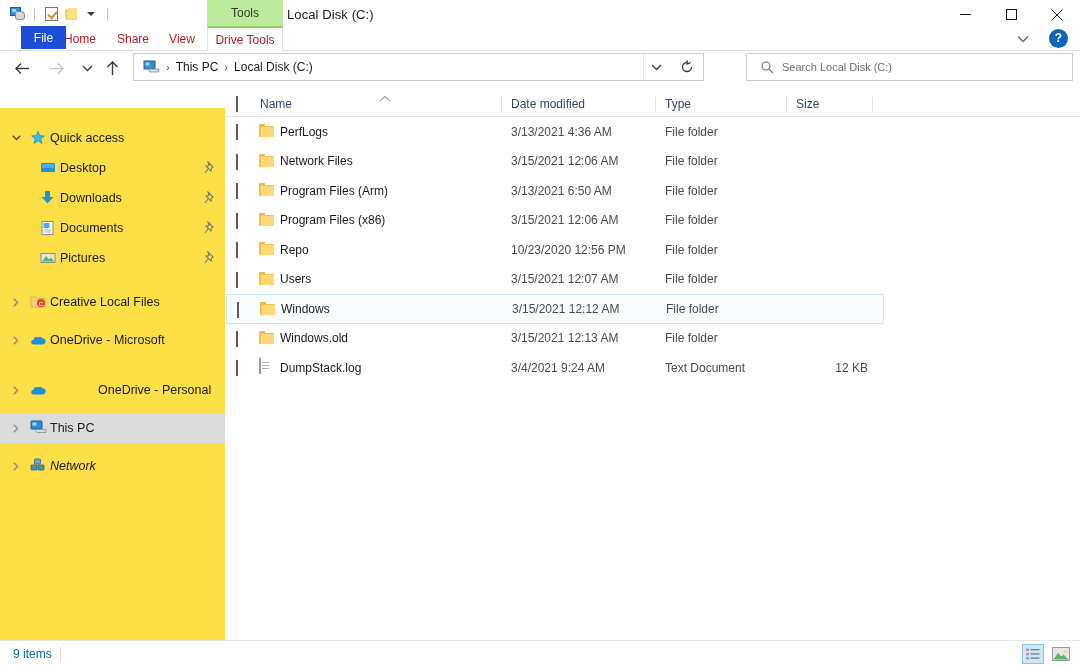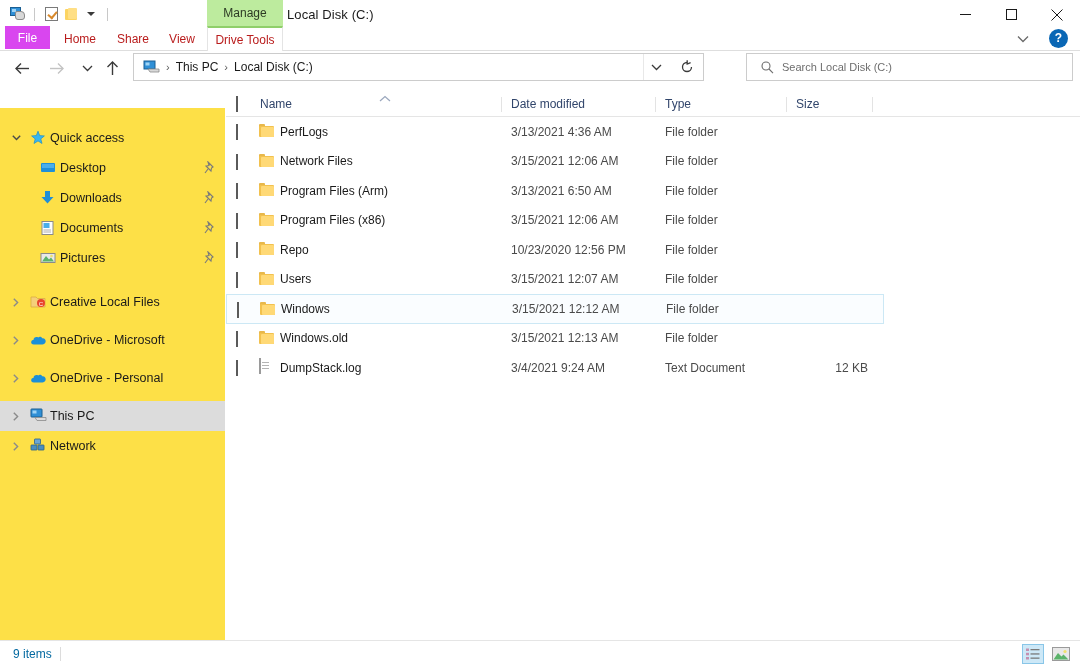--- a/index.html
+++ b/index.html
@@ -44,21 +44,21 @@
 
   
   .winbtns { position:absolute; right:0; top:0; display:flex; }
   .winbtn { width:46px; height:29px; display:flex; align-items:center; justify-content:center; }
   .winbtn svg { display:block; }
 
   
   .tabstrip { position:relative; height:25px; border-bottom:1px solid #dedede; }
   .tab { position:absolute; top:0; height:25px; display:flex; align-items:center; justify-content:center;
          font-size:12px; color:#b91c1c; }
-  .tab-file { left:5px; width:45px; background:#d946ef; color:#fff; height:23px; }
+  .tab-file { left:21px; width:45px; background:#1d4ed8; color:#fff; height:23px; }
   .tab-home { left:58px; width:44px; }
   .tab-share { left:110px; width:46px; }
   .tab-view { left:163px; width:38px; }
   .tab-drive { left:207px; width:76px; border-top:2px solid #8fcf6a; background:#fff;
                border-left:1px solid #e4e4e4; border-right:1px solid #e4e4e4; }
   .ribbon-chevron { position:absolute; right:48px; top:5px; width:18px; height:16px; display:flex; align-items:center; justify-content:center; }
   .help-btn { position:absolute; right:12px; top:3px; width:19px; height:19px; border-radius:50%; background:#0a67b5;
               color:#fff; font-size:12px; line-height:19px; text-align:center; font-weight:bold; }
 
   
@@ -149,21 +149,21 @@
             <div class="f"></div>
           </div>
       </div>
       <div class="qat-btn">
         <div class="ico-caret-dn"></div>
       </div>
       <div class="sep"></div>
     </div>
 
     <div class="ctx-group">
-      <span>Manage</span>
+      <span>Tools</span>
     </div>
 
     <div class="doc-title">Local Disk (C:)</div>
 
     <div class="winbtns">
       <div class="winbtn">
         <svg width="11" height="11">
             <line x1="0" y1="5.5" x2="11" y2="5.5" stroke="#1a1a1a" stroke-width="1"></line>
           </svg>
       </div>
@@ -367,21 +367,21 @@
             </svg>
         </span>
         <span class="nav-ico">
           <svg width="17" height="16" viewBox="0 0 17 16">
               <path d="M4 12.5 C1.6 12.5 0.6 10.6 1.4 9.2 C1.9 8.3 3 8 3.5 8.1 C3.4 5.6 6.2 4.2 8.2 5.5 C9.2 4.2 11.6 4.4 12.2 6.2 C14.6 5.9 16.2 8 15.6 10 C15.2 11.6 13.8 12.5 12.4 12.5 Z" fill="#1b8fd8"></path>
             </svg>
         </span>
         <span class="nav-lbl">OneDrive - Microsoft</span>
       </div>
 
-      <div class="nav-item lvl0" style="margin-top:8px;">
+      <div class="nav-item lvl0" style="margin-top:20px;padding-left:48px;">
         <span class="nav-exp">
           <svg width="6" height="9">
               <polyline points="0.8,0.8 4.6,4.5 0.8,8.2" fill="none" stroke="#8a8a8a" stroke-width="1.4"></polyline>
             </svg>
         </span>
         <span class="nav-ico">
           <svg width="17" height="16" viewBox="0 0 17 16">
               <path d="M4 12.5 C1.6 12.5 0.6 10.6 1.4 9.2 C1.9 8.3 3 8 3.5 8.1 C3.4 5.6 6.2 4.2 8.2 5.5 C9.2 4.2 11.6 4.4 12.2 6.2 C14.6 5.9 16.2 8 15.6 10 C15.2 11.6 13.8 12.5 12.4 12.5 Z" fill="#1b8fd8"></path>
             </svg>
         </span>
@@ -397,21 +397,21 @@
         <span class="nav-ico">
           <svg width="17" height="14">
               <rect x="1" y="1" width="11" height="8" rx="0.5" fill="#2f8fd6" stroke="#1b5f93" stroke-width="1"></rect>
               <rect x="2.5" y="2.5" width="4" height="3" fill="#9fd4f5"></rect>
               <path d="M5 9.5 L16 9.5 L16 12.5 L7 12.5 Z" fill="#dcdcdc" stroke="#8a8a8a" stroke-width="0.8"></path>
             </svg>
         </span>
         <span class="nav-lbl">This PC</span>
       </div>
 
-      <div class="nav-item lvl0" style="margin-top:0;">
+      <div class="nav-item lvl0" style="margin-top:8px;font-style:italic;">
         <span class="nav-exp">
           <svg width="6" height="9">
               <polyline points="0.8,0.8 4.6,4.5 0.8,8.2" fill="none" stroke="#8a8a8a" stroke-width="1.4"></polyline>
             </svg>
         </span>
         <span class="nav-ico">
           <svg width="16" height="14">
               <rect x="1" y="7" width="6" height="5" rx="0.5" fill="#4a8fc0" stroke="#2c5f85" stroke-width="0.8"></rect>
               <rect x="8" y="7" width="6" height="5" rx="0.5" fill="#4a8fc0" stroke="#2c5f85" stroke-width="0.8"></rect>
               <rect x="4.5" y="1" width="6" height="5" rx="0.5" fill="#6ba7d4" stroke="#2c5f85" stroke-width="0.8"></rect>

